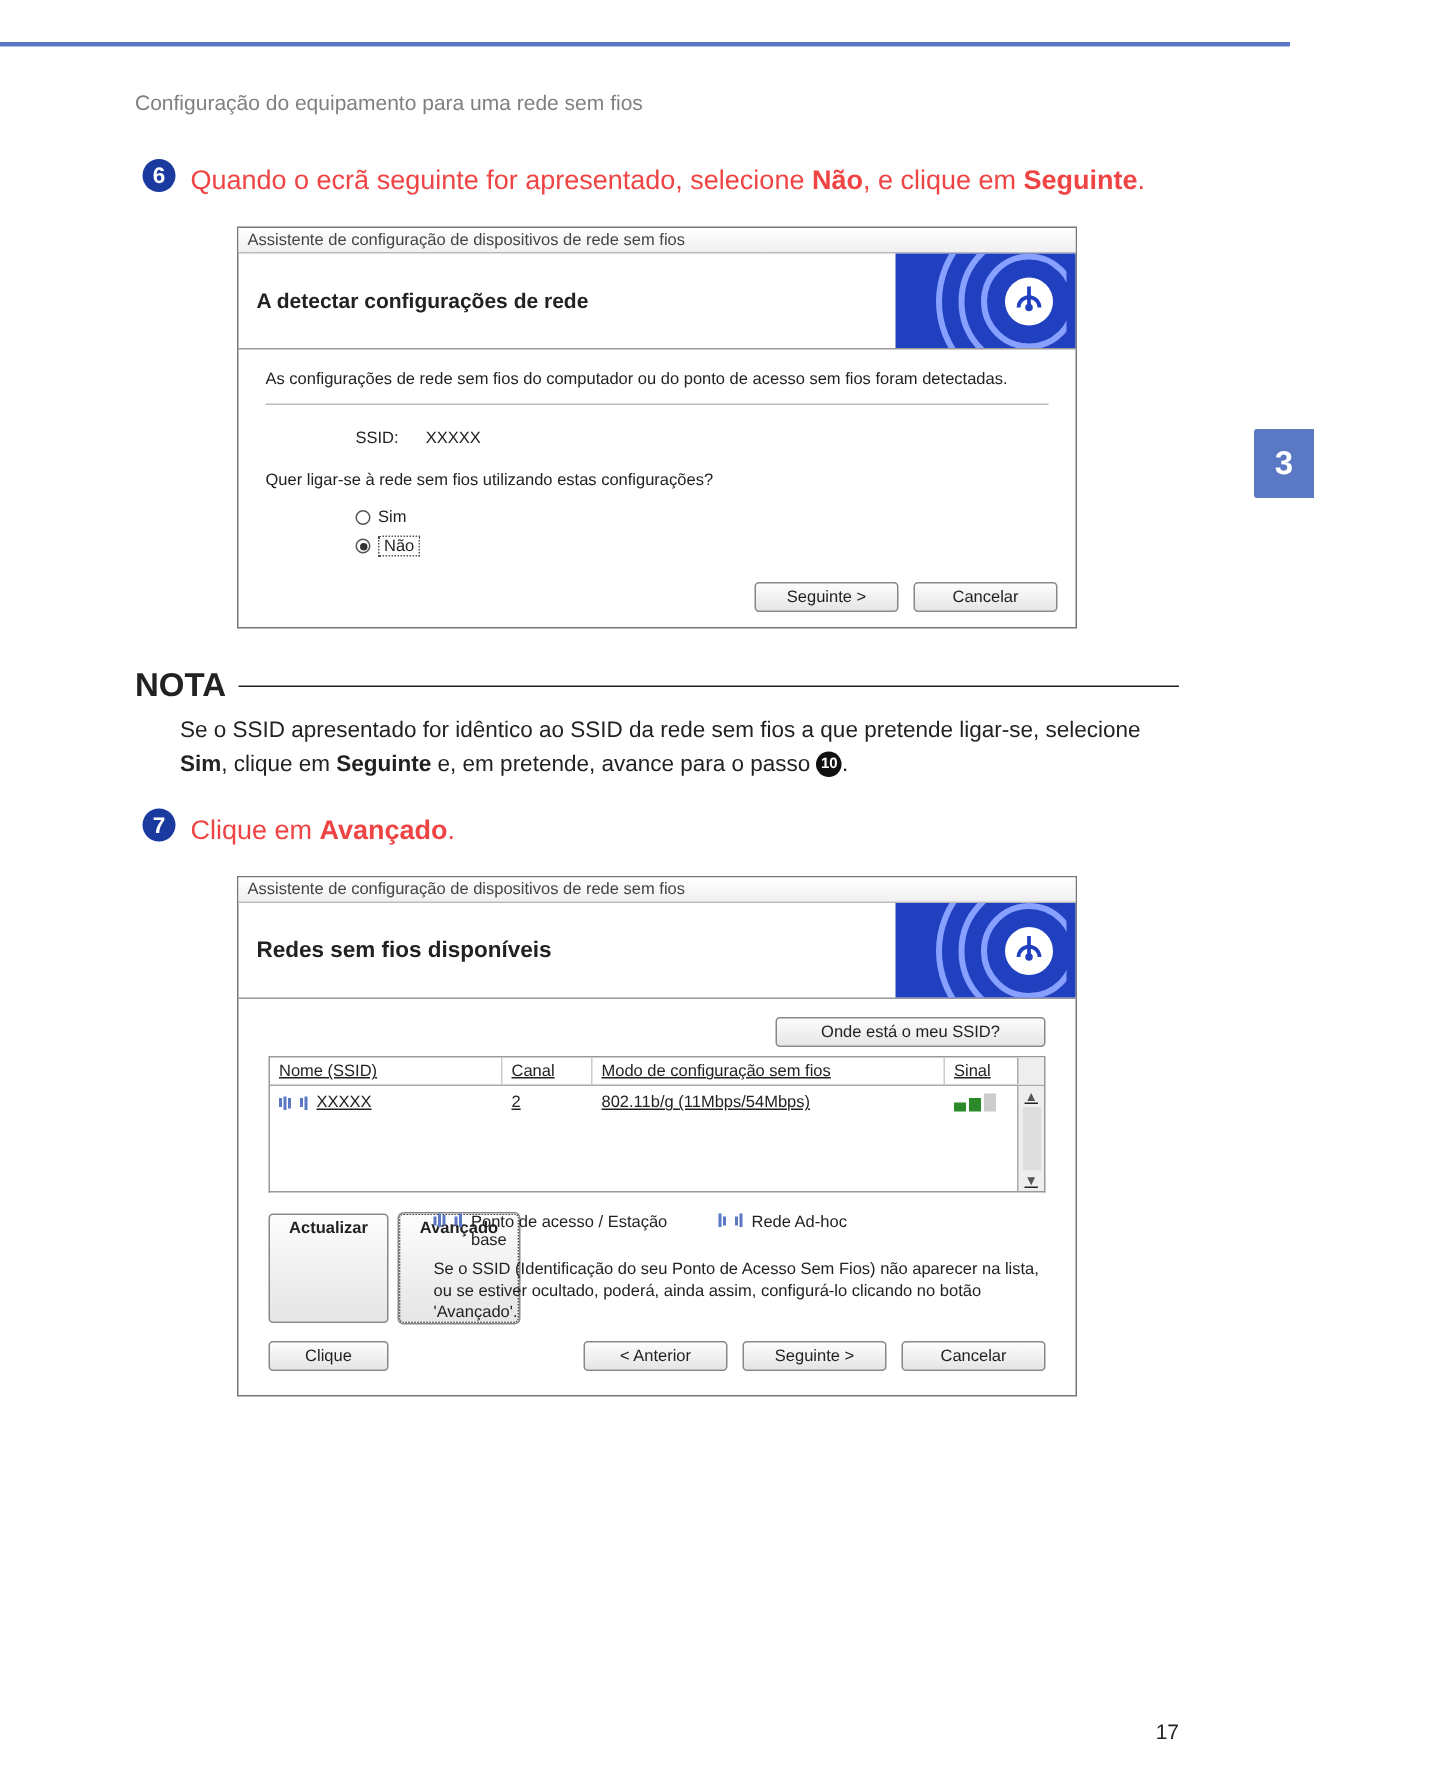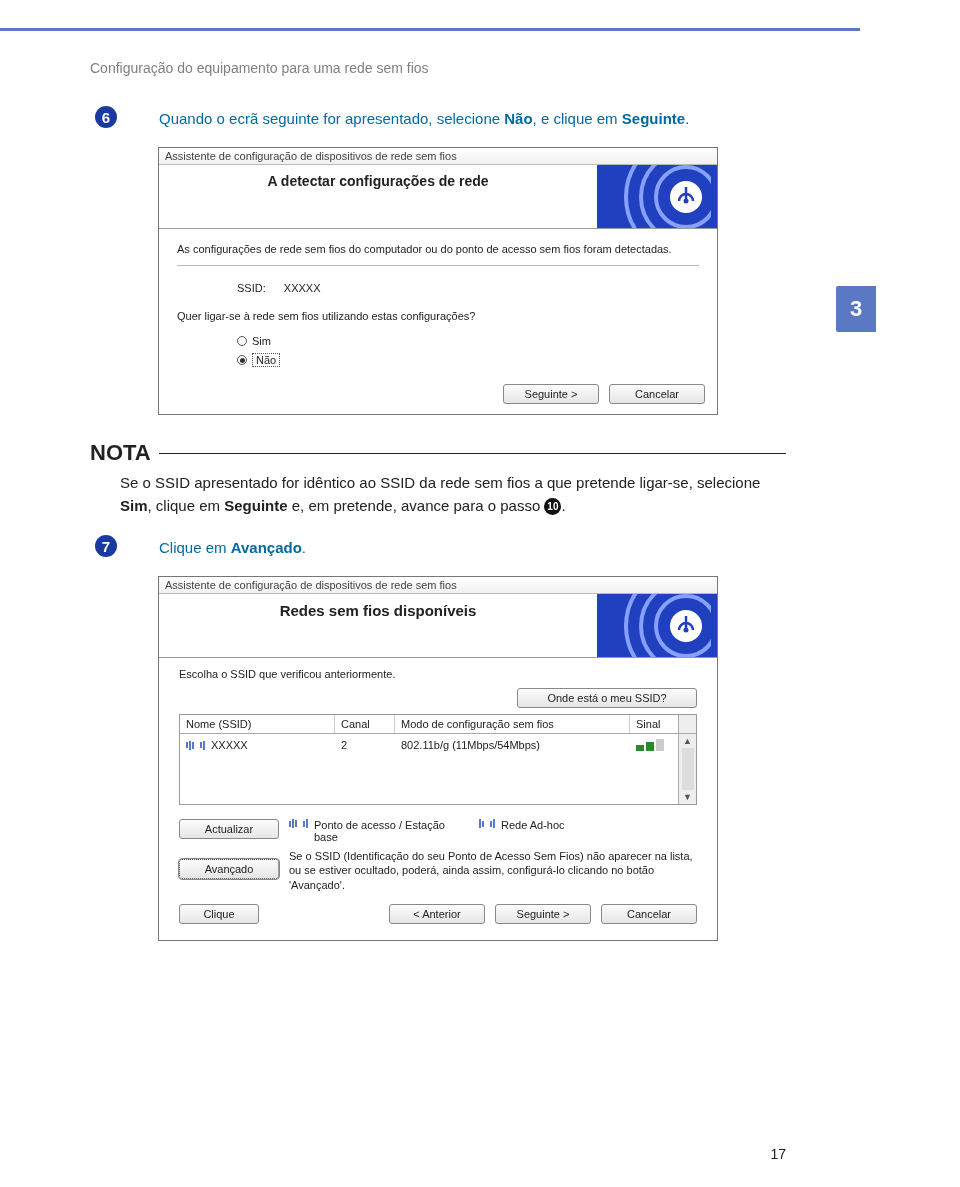--- a/index.html
+++ b/index.html
@@ -2,27 +2,27 @@
 <html><head>
 <meta charset="utf-8">
 <style>
   * { box-sizing: border-box; margin: 0; padding: 0; }
   body { font-family: Arial, Helvetica, sans-serif; font-size: 13px; color: #222; background: #fff; width: 960px; }
   .page { position: relative; width: 876px; height: 1187px; padding: 60px 90px 40px 90px; }
   .top-rule { position:absolute; left:0; top:28px; width:860px; height:3px; background:#5a78c3; }
   .header-text { color:#808080; font-size:14px; margin-bottom: 30px; }
   .step-line { display:flex; align-items:flex-start; gap:10px; margin-left: 5px; margin-bottom: 18px;}
   .step-badge { width:22px; height:22px; border-radius:50%; background:#1a3aa0; color:#fff; display:flex; align-items:center; justify-content:center; font-weight:bold; font-size:15px; flex-shrink:0;}
-  .step-text { font-size:15px; color:#0369a1; padding-top:2px; line-height:1.4;margin-left:32px;}
+  .step-text { font-size:18px; color:#ef4444; padding-top:2px; line-height:1.4;}
   .bold { font-weight:bold; }
   .side-tab { position:absolute; right:0; top:286px; width:40px; height:46px; background:#5a78c3; color:#fff; display:flex; align-items:center; justify-content:center; font-size:22px; font-weight:bold; border-radius:2px 0 0 2px;}
   .dialog { width:560px; margin: 0 auto 25px auto; border:1px solid #777; background:#fff; position:relative; }
   .dlg-titlebar { background: linear-gradient(#fff,#f0f0f2); font-size:11px; padding:2px 6px; color:#444; border-bottom:1px solid #bbb;}
   .dlg-header { display:flex; align-items:stretch; height:64px; border-bottom:1px solid #999;}
-  .dlg-header-text { flex:1; padding:8px 12px; display:flex; flex-direction:row; justify-content:center;}
+  .dlg-header-text { flex:1; padding:8px 12px; display:flex; flex-direction:column; justify-content:center;}
   .dlg-header-title { font-weight:bold; font-size:14px; line-height:1.25;}
   .dlg-header-icon { width:120px; background:#2040c0; position:relative; overflow:hidden;}
   .dlg-header-icon svg { position:absolute; right:6px; top:50%; transform:translateY(-50%);}
   .ring { stroke:#88a0ff; fill:none; }
   .dlg-body { padding:10px 18px 8px 18px; font-size:11px; color:#222;}
   .hr { height:1px; background:#bbb; margin:6px 0;}
   .ssid-row { padding:10px 0 10px 60px;}
   .radio-row { display:flex; align-items:center; gap:5px; padding:3px 0 3px 60px;}
   .radio-dot { width:10px; height:10px; border:1px solid #555; border-radius:50%; display:inline-flex; align-items:center; justify-content:center;}
   .radio-dot.sel::after{content:"";width:5px;height:5px;background:#333;border-radius:50%;}
@@ -34,39 +34,39 @@
   .nota-block { margin-top:20px; }
   .nota-head { display:flex; align-items:center; gap:8px;}
   .nota-title { font-weight:bold; font-size:22px;}
   .nota-rule { flex:1; height:1px; background:#222;}
   .nota-text { padding:6px 0 0 30px; font-size:15px; line-height:1.5;}
   .small-badge { display:inline-flex; width:17px; height:17px; border-radius:50%; background:#111; color:#fff; align-items:center; justify-content:center; font-size:10px; font-weight:bold; vertical-align:middle;}
   .step7 { margin-top:18px;}
   .dialog2 { width:560px; margin: 0 auto; border:1px solid #777; background:#fff;}
   .where-row{ display:flex; justify-content:flex-end; padding:2px 20px 6px;}
   .list-head { display:flex; font-size:11px; border-top:1px solid #999; border-bottom:1px solid #aaa; background:#fff;}
-  .list-wrap { margin:0 20px 10px 20px; border:1px solid #999; border-top:none;}
+  .list-wrap { margin:0 20px 10px 20px; border:1px solid #999; border-top:none;text-decoration:underline;}
   .col-ssid { width:155px; padding:3px 6px; border-right:1px solid #ccc;}
   .col-canal { width:60px; padding:3px 6px; border-right:1px solid #ccc;}
   .col-modo { flex:1; padding:3px 6px; border-right:1px solid #ccc;}
   .col-sinal { width:48px; padding:3px 6px;}
   .col-scroll { width:18px; background:#eee; border-left:1px solid #aaa; display:flex; flex-direction:column; align-items:center; justify-content:space-between; padding:2px 0;}
   .arrow { font-size:9px; color:#555;}
   .list-row { display:flex; font-size:11px;}
   .list-body { display:flex;}
   .list-body-left{ flex:1;}
   .sigbars { display:inline-flex; gap:2px; align-items:flex-end;}
   .sigbars span{ width:8px; background:#2a8a2a; display:inline-block;}
   .mini-icon { display:inline-flex; gap:1px; align-items:center;}
   .mini-icon .b { width:2px; height:9px; background:#5a78c3;}
   .mini-icon .a1{ height:6px;}
   .mini-icon .a2{ height:9px;}
   .mini-icon .a3{ height:7px;}
   .mid-row { display:flex; padding:4px 20px; font-size:11px; gap:10px;}
-  .mid-left { width:100px; display:flex; flex-direction:column; gap:20px;}
+  .mid-left { width:100px; display:flex; flex-direction:row; gap:7px;font-weight:bold;}
   .mid-right { flex:1; display:flex; flex-direction:column; gap:6px;}
   .legend-row{display:flex; gap:25px; align-items:flex-start; font-size:11px;}
   .legend-item{display:flex; gap:6px; align-items:flex-start;}
   .dlg2-footer{ display:flex; gap:10px; padding:8px 20px 12px; align-items:center;}
   .page-num { position:absolute; bottom:25px; right:90px; font-size:14px; color:#222;}
 </style>
 </head>
 <body>
 
 <div class="page">
@@ -152,21 +152,20 @@
           <circle cx="95" cy="32" r="45" class="ring" stroke-width="4"></circle>
           <circle cx="95" cy="32" r="30" class="ring" stroke-width="4"></circle>
           <circle cx="95" cy="32" r="16" fill="#fff"></circle>
           <path d="M88 36 a7 7 0 0 1 14 0" stroke="#2040c0" stroke-width="2.5" fill="none"></path>
           <circle cx="95" cy="36" r="2.5" fill="#2040c0"></circle>
           <line x1="95" y1="34" x2="95" y2="22" stroke="#2040c0" stroke-width="2.5"></line>
         </svg>
       </div>
     </div>
     <div class="dlg-body" style="padding:10px 0 4px 0;">
-      <div style="padding:0 20px 6px;">Escolha o SSID que verificou anteriormente.</div>
       <div class="where-row">
         <div class="btn" style="min-width:180px;">Onde está o meu SSID?</div>
       </div>
       <div class="list-wrap">
         <div class="list-head">
           <div class="col-ssid">Nome (SSID)</div>
           <div class="col-canal">Canal</div>
           <div class="col-modo">Modo de configuração sem fios</div>
           <div class="col-sinal">Sinal</div>
           <div style="width:18px;background:#eee;border-left:1px solid #aaa;"></div>

